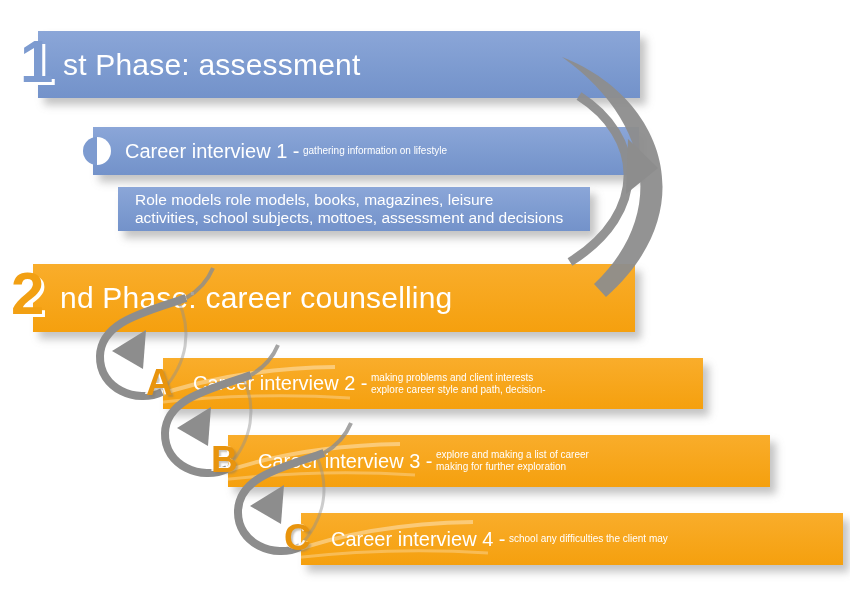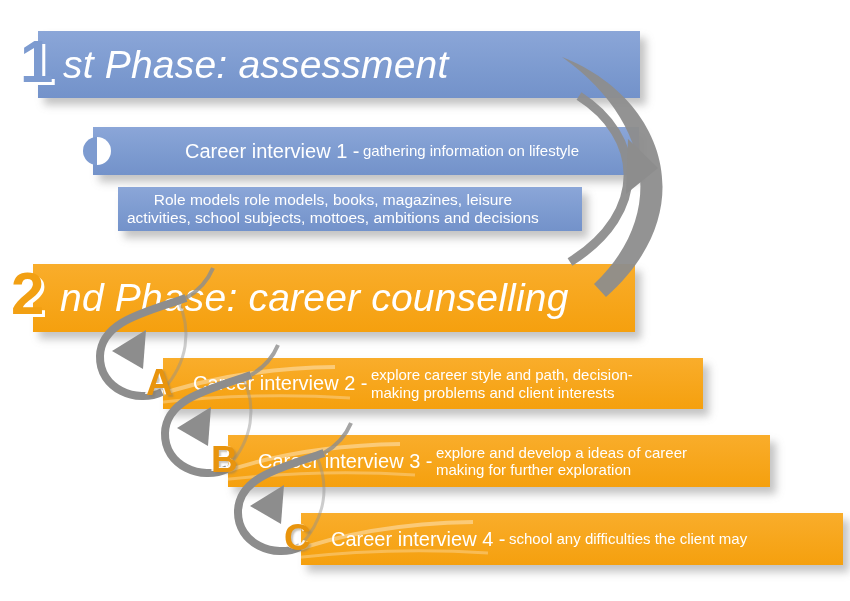--- a/index.html
+++ b/index.html
@@ -12,29 +12,29 @@
     z-index:1;
   }
   .bar.blue{
     background:linear-gradient(180deg,#8ba6d8 0%,#7d9bd0 55%,#7392ca 100%);
     box-shadow:6px 7px 8px rgba(115,115,115,.42);
   }
   .bar.orange{
     background:linear-gradient(180deg,#f9ad2b 0%,#f5a00e 100%);
     box-shadow:6px 7px 8px rgba(115,115,115,.42);
   }
-  .phase-label{font-size:39px;letter-spacing:.2px;white-space:nowrap;font-style:italic;}
+  .phase-label{font-size:30px;letter-spacing:.2px;white-space:nowrap;}
   .numeral{
     position:absolute;z-index:6;font-weight:bold;font-size:60px;line-height:1;
     text-shadow:3px 3px 0 #ffffff;
   }
   .numeral.n1{color:#7d9bd0;left:20px;top:32px;}
   .numeral.n2{color:#f2a013;left:11px;top:264px;}
   .iv-title{font-size:20px;flex:0 0 178px;white-space:nowrap;}
-  .iv-desc{font-size:15px;line-height:1.16;}
+  .iv-desc{font-size:10px;line-height:1.16;}
   .letter{
     position:absolute;z-index:6;font-weight:bold;font-size:37px;line-height:1;
     color:#e8940d;
     text-shadow:-2px -1px 0 rgba(255,255,255,.9), 2px 2px 2px rgba(130,120,100,.45);
   }
   .sphere{
     position:absolute;z-index:6;width:28px;height:28px;border-radius:50%;
     background:linear-gradient(90deg,#7d9bd0 50%,#ffffff 50%);
     left:83px;top:137px;
   }
@@ -43,50 +43,50 @@
 </head>
 <body>
 
 <div id="canvas">
 
   <div class="bar blue" style="left:38px;top:31px;width:577px;height:67px;padding-left:25px;">
     <span class="phase-label">st Phase: assessment</span>
   </div>
   <div class="numeral n1">1</div>
 
-  <div class="bar blue" style="left:93px;top:127px;width:514px;height:48px;padding-left:32px;justify-content:center;">
+  <div class="bar blue" style="left:93px;top:127px;width:514px;height:48px;padding-left:32px;">
     <span class="iv-title">Career interview 1 -</span>
     <span class="iv-desc">gathering information on lifestyle</span>
   </div>
   <div class="sphere"></div>
 
-  <div class="bar blue" style="left:118px;top:187px;width:455px;height:44px;padding-left:9px;text-align:center;">
+  <div class="bar blue" style="left:118px;top:187px;width:455px;height:44px;padding-left:17px;">
     <div class="iv-desc" style="font-size:15.5px;">
       <div>Role models role models, books, magazines, leisure</div>
-      <div>activities, school subjects, mottoes, ambitions and decisions</div>
+      <div>activities, school subjects, mottoes, assessment and decisions</div>
     </div>
   </div>
 
   <div class="bar orange" style="left:33px;top:264px;width:575px;height:68px;padding-left:27px;">
     <span class="phase-label">nd Phase: career counselling</span>
   </div>
   <div class="numeral n2">2</div>
 
   <div class="bar orange" style="left:163px;top:358px;width:510px;height:51px;padding-left:30px;">
     <span class="iv-title">Career interview 2 -</span>
     <span class="iv-desc">
+      <div>making problems and client interests</div>
       <div>explore career style and path, decision-</div>
-      <div>making problems and client interests</div>
     </span>
   </div>
 
   <div class="bar orange" style="left:228px;top:435px;width:512px;height:52px;padding-left:30px;">
     <span class="iv-title">Career interview 3 -</span>
     <span class="iv-desc">
-      <div>explore and develop a ideas of career</div>
+      <div>explore and making a list of career</div>
       <div>making for further exploration</div>
     </span>
   </div>
 
   <div class="bar orange" style="left:301px;top:513px;width:512px;height:52px;padding-left:30px;">
     <span class="iv-title">Career interview 4 -</span>
     <span class="iv-desc">
       <div>school any difficulties the client may</div>
     </span>
   </div>

